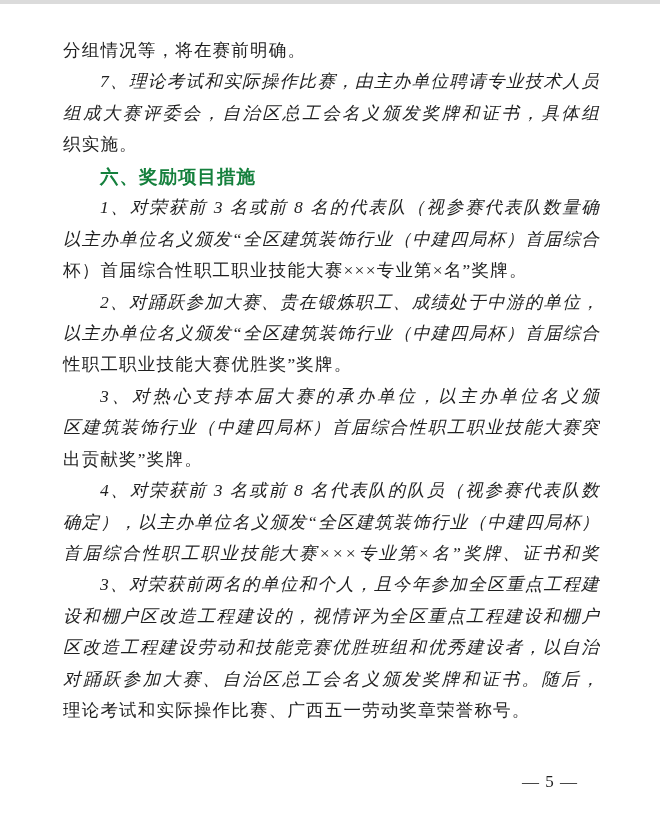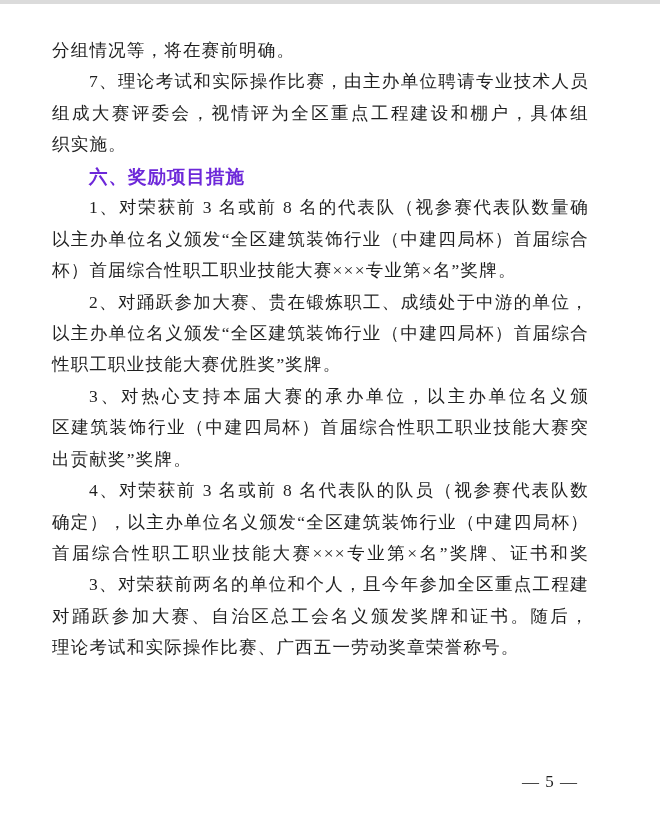--- a/index.html
+++ b/index.html
@@ -17,48 +17,49 @@
   .scan-band {
     position: absolute;
     top: 0;
     left: 0;
     width: 660px;
     height: 4px;
     background: #dbdbdb;
   }
   .content {
     position: absolute;
-    left: 52px;
+    left: 63px;
     top: 35px;
     width: 537px;
     color: #1f1f1f;
     font-size: 17.5px;
     letter-spacing: 1.2px;
   }
   .line {
     height: 31.45px;
     line-height: 31.45px;
     white-space: nowrap;
     overflow: visible;
   }
   .line.justify {
     white-space: normal;
     text-align: justify;
     text-align-last: justify;
     overflow: hidden;
+    font-style: italic;
   }
   .line.indent {
     text-indent: 37px;
   }
   .line.heading {
     font-family: "Liberation Sans", sans-serif;
     font-weight: bold;
     font-size: 18.5px;
     letter-spacing: 1px;
-    color: #6d28d9;
+    color: #15803d;
   }
   .page-number {
     position: absolute;
     top: 772px;
     left: 505px;
     width: 90px;
     text-align: center;
     font-size: 17px;
     letter-spacing: 1px;
     color: #1f1f1f;
@@ -66,33 +67,35 @@
   }
 </style>
 </head>
 <body>
 
 <div class="scan-band"></div>
 
 <div class="content">
   <div class="line">分组情况等，将在赛前明确。</div>
   <div class="line indent justify">7、理论考试和实际操作比赛，由主办单位聘请专业技术人员</div>
-  <div class="line justify">组成大赛评委会，视情评为全区重点工程建设和棚户，具体组</div>
+  <div class="line justify">组成大赛评委会，自治区总工会名义颁发奖牌和证书，具体组</div>
   <div class="line">织实施。</div>
   <div class="line indent heading">六、奖励项目措施</div>
   <div class="line indent justify">1、对荣获前 3 名或前 8 名的代表队（视参赛代表队数量确定），</div>
   <div class="line justify">以主办单位名义颁发“全区建筑装饰行业（中建四局杯）首届综合</div>
   <div class="line">杯）首届综合性职工职业技能大赛×××专业第×名”奖牌。</div>
   <div class="line indent justify">2、对踊跃参加大赛、贵在锻炼职工、成绩处于中游的单位，</div>
   <div class="line justify">以主办单位名义颁发“全区建筑装饰行业（中建四局杯）首届综合</div>
   <div class="line">性职工职业技能大赛优胜奖”奖牌。</div>
   <div class="line indent justify">3、对热心支持本届大赛的承办单位，以主办单位名义颁发“全</div>
   <div class="line justify">区建筑装饰行业（中建四局杯）首届综合性职工职业技能大赛突</div>
   <div class="line">出贡献奖”奖牌。</div>
   <div class="line indent justify">4、对荣获前 3 名或前 8 名代表队的队员（视参赛代表队数量</div>
   <div class="line justify">确定），以主办单位名义颁发“全区建筑装饰行业（中建四局杯）</div>
   <div class="line justify">首届综合性职工职业技能大赛×××专业第×名”奖牌、证书和奖金。</div>
   <div class="line indent justify">3、对荣获前两名的单位和个人，且今年参加全区重点工程建</div>
+  <div class="line justify">设和棚户区改造工程建设的，视情评为全区重点工程建设和棚户</div>
+  <div class="line justify">区改造工程建设劳动和技能竞赛优胜班组和优秀建设者，以自治</div>
   <div class="line justify">对踊跃参加大赛、自治区总工会名义颁发奖牌和证书。随后，</div>
   <div class="line">理论考试和实际操作比赛、广西五一劳动奖章荣誉称号。</div>
 </div>
 
 <div class="page-number">— 5 —</div>
 
 </body></html>

